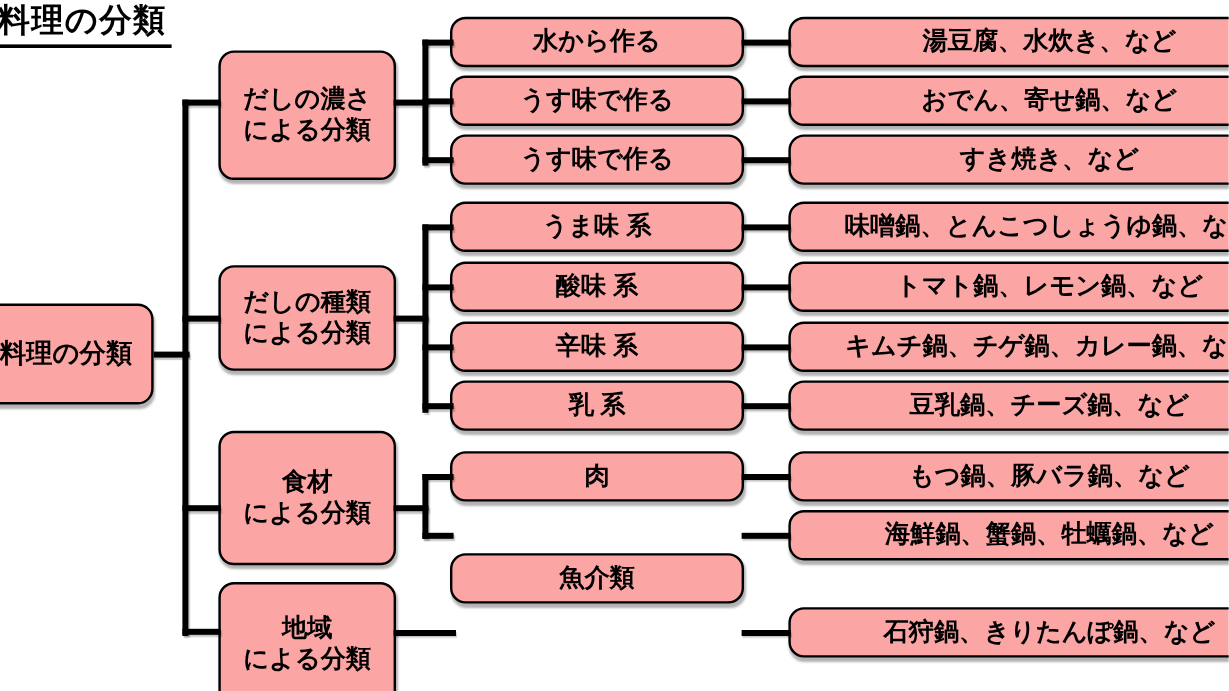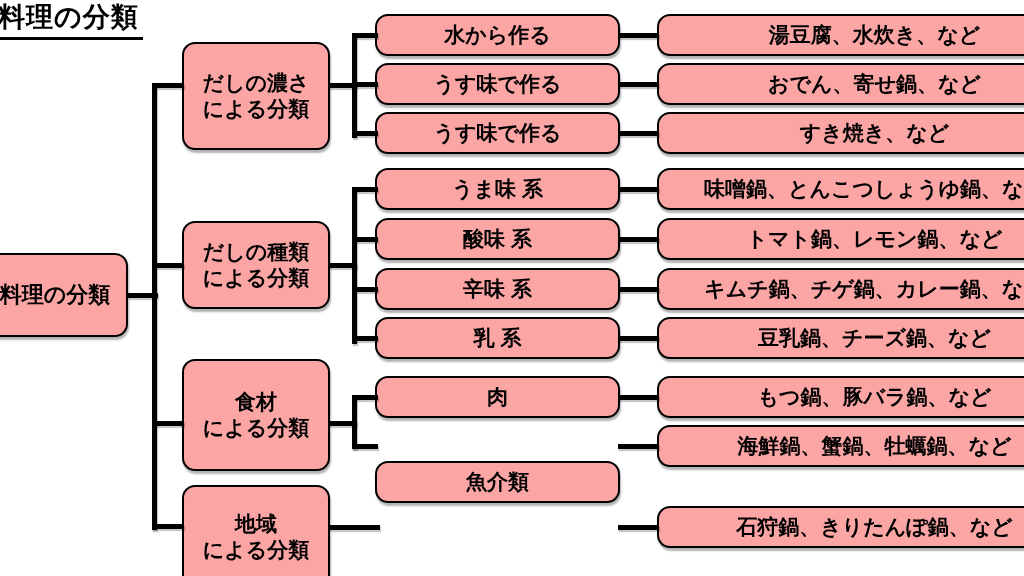--- a/index.html
+++ b/index.html
@@ -84,21 +84,21 @@
     </div>
   <div class="box mid" style="top:168px;justify-content:center;">
       <span>うま味 系</span>
     </div>
   <div class="box mid" style="top:218px;">
       <span>酸味 系</span>
     </div>
   <div class="box mid" style="top:268px;">
       <span>辛味 系</span>
     </div>
-  <div class="box mid" style="top:317px;">
+  <div class="box mid" style="top:317px;font-family:Liberation Serif, serif;">
       <span>乳 系</span>
     </div>
   <div class="box mid" style="top:376px;">
       <span>肉</span>
     </div>
   <div class="box mid" style="top:425px;margin-top:36px;">
       <span>魚介類</span>
     </div>
 
   <div class="box rgt" style="top:14px;">

